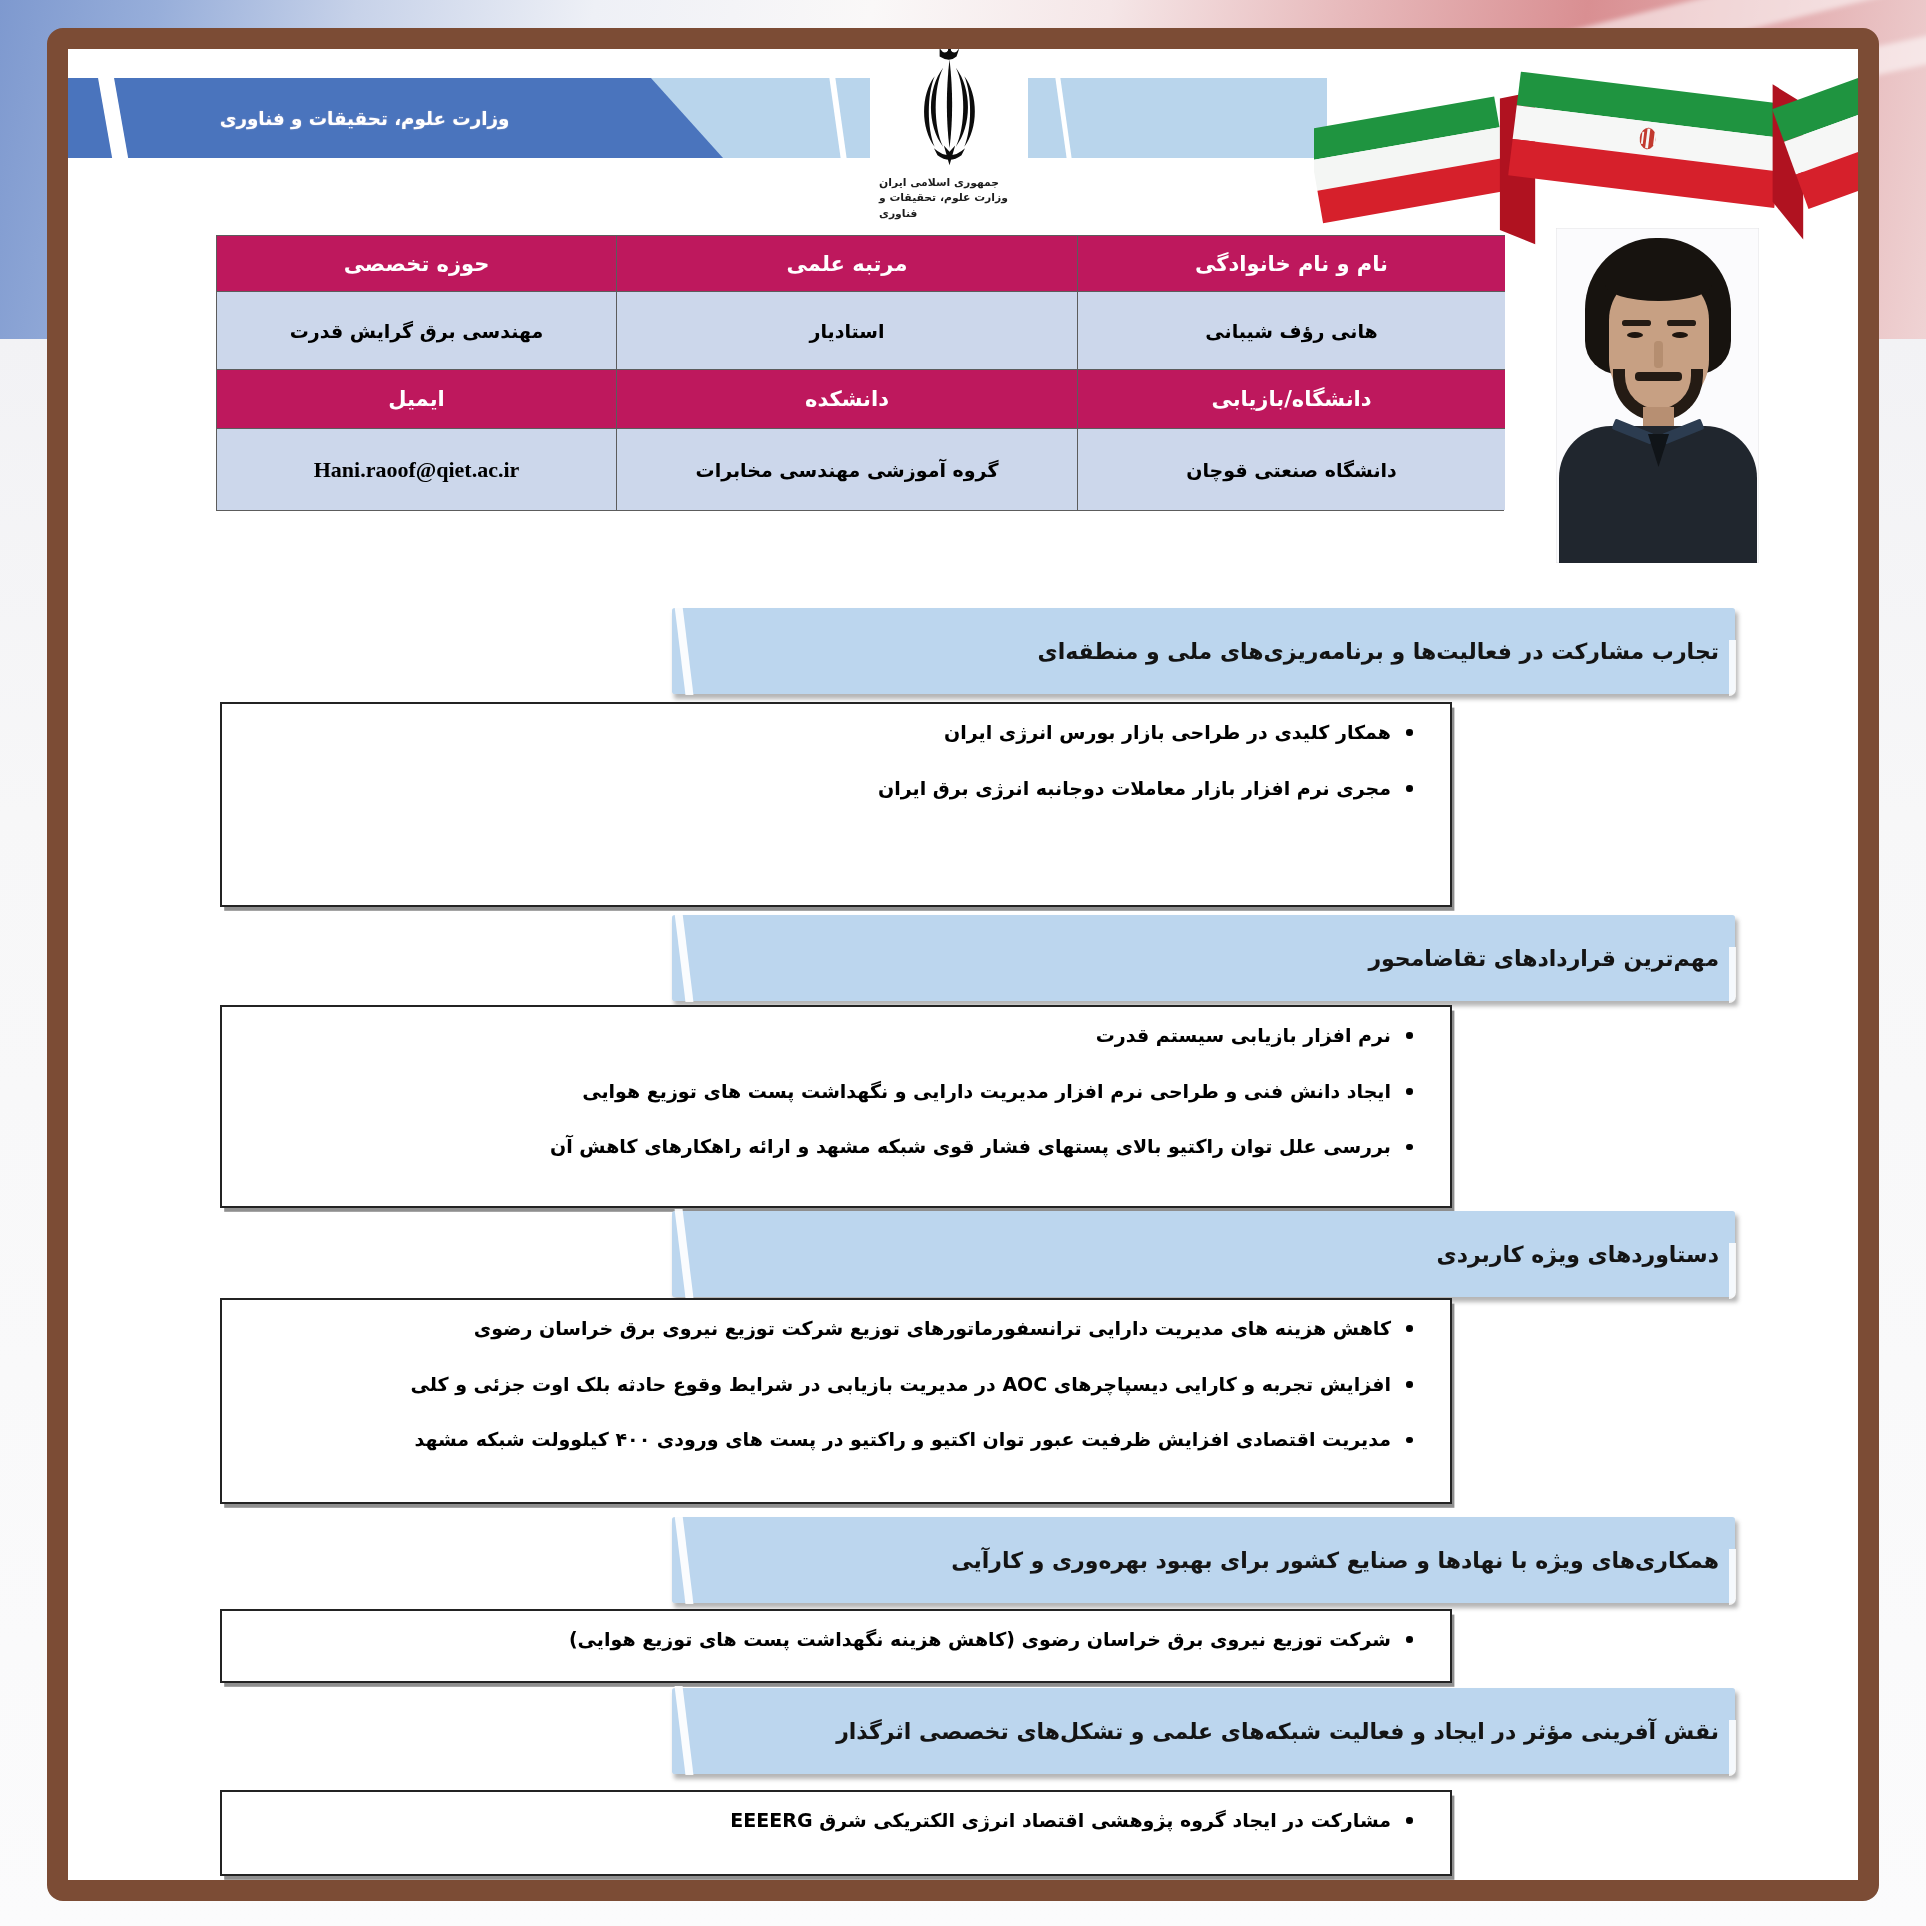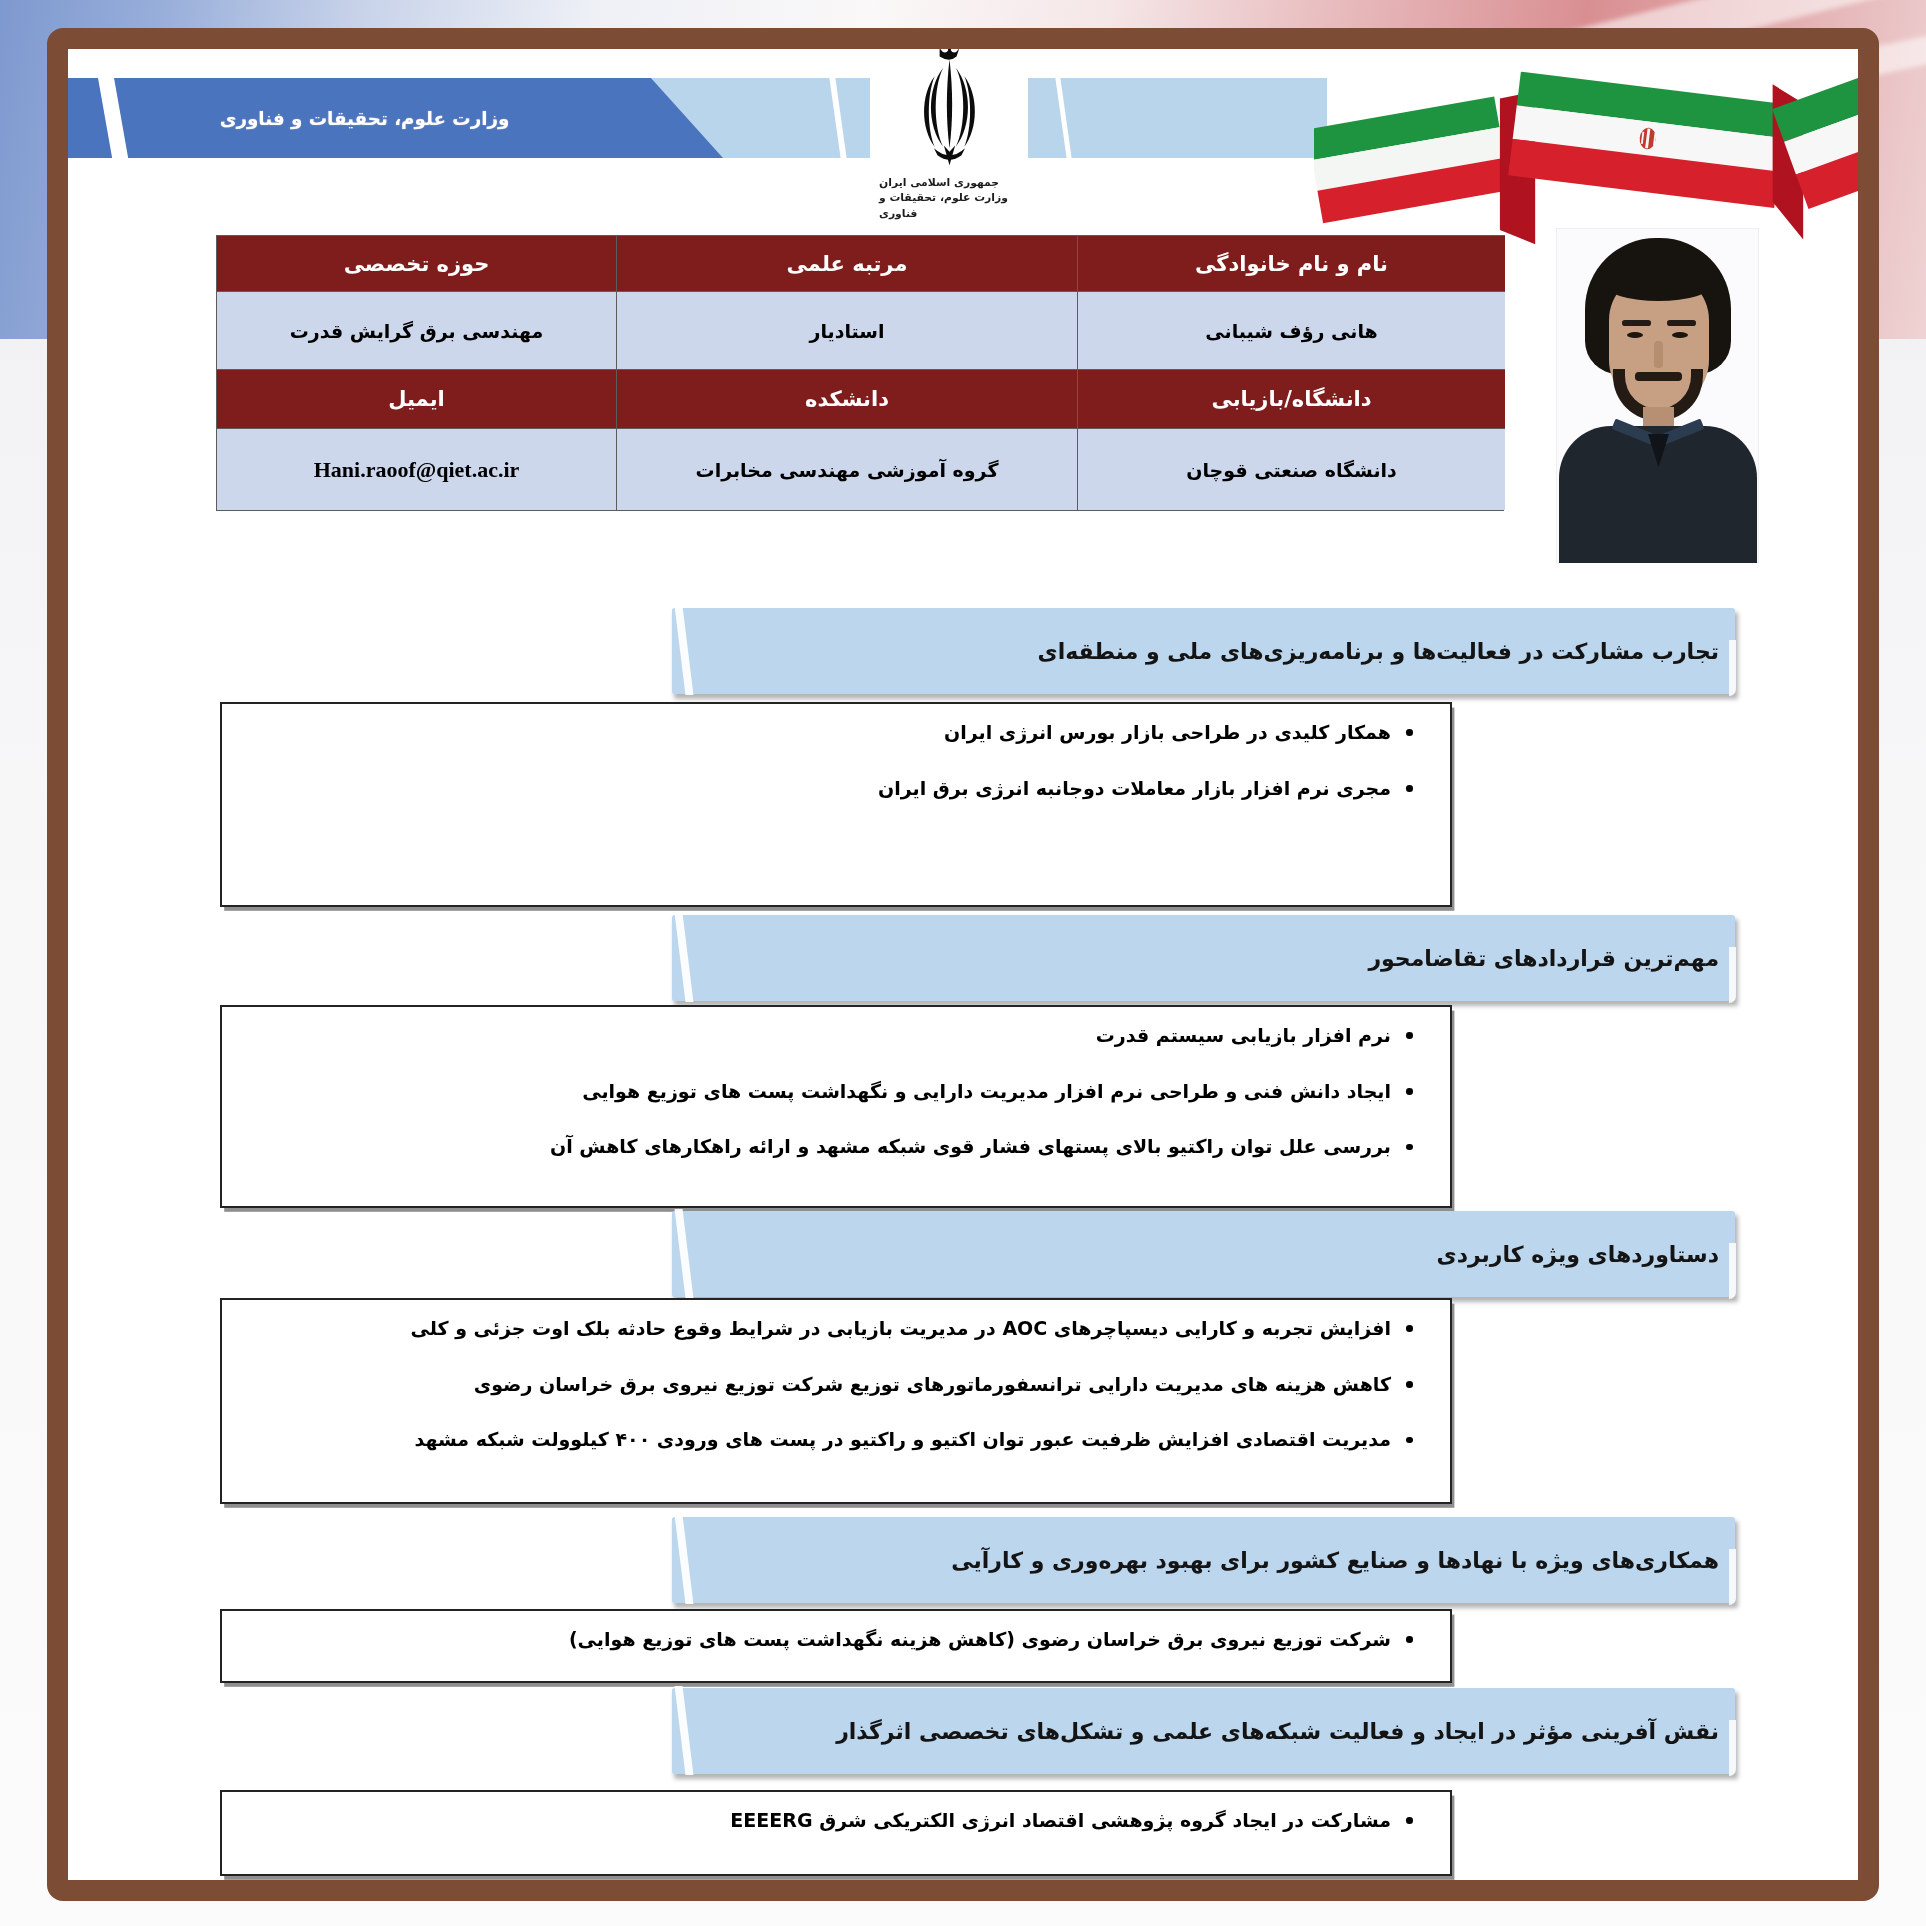--- a/index.html
+++ b/index.html
@@ -46,21 +46,21 @@
   
   .flag-wrap{position:absolute;left:1246px;top:-7px;width:574px;height:221px;}
 
   
   .info-table{position:absolute;left:148px;top:186px;width:1288px;display:grid;
     grid-template-columns:400px 461px 428px;grid-template-rows:56px 78px 59px 82px;
     border-right:1.9px solid #5c5c5c;border-bottom:1.9px solid #5c5c5c;}
   .cell{border-left:1.9px solid #5c5c5c;border-top:1.9px solid #5c5c5c;display:flex;
     align-items:center;justify-content:center;direction:rtl;font-weight:bold;
     text-align:center;padding:0 8.5px;}
-  .cell.th{background:#7f1d1d;color:#ffffff;font-size:21px;}
+  .cell.th{background:#be185d;color:#ffffff;font-size:21px;}
   .cell.td{background:#ccd7eb;color:#000000;font-size:19px;}
   .cell.email{direction:ltr;font-family:"Liberation Serif","DejaVu Serif",serif;font-size:22px;}
 
   
   .photo{position:absolute;left:1488px;top:179px;width:203px;height:335px;background:#fbfbfd;
     overflow:hidden;box-shadow:0 0 0 0.5px #e3e3e6 inset;}
   .photo div{position:absolute;}
   .ph-hair{left:29px;top:10.3px;width:146px;height:136px;background:#17130f;
     border-radius:71px 71px 33px 33px;}
   .ph-face{left:53px;top:45px;width:100px;height:136px;background:#c7a083;
@@ -218,22 +218,22 @@
       <ul>
         <li>نرم افزار بازیابی سیستم قدرت</li>
         <li>ایجاد دانش فنی و طراحی نرم افزار مدیریت دارایی و نگهداشت پست های توزیع هوایی</li>
         <li>بررسی علل توان راکتیو بالای پستهای فشار قوی شبکه مشهد و ارائه راهکارهای کاهش آن</li>
       </ul>
     </div>
 
     <div class="sec-h" style="top:1162px">دستاوردهای ویژه کاربردی</div>
     <div class="box" style="top:1249px;height:206px">
       <ul>
+        <li>کاهش هزینه های مدیریت دارایی ترانسفورماتورهای توزیع شرکت توزیع نیروی برق خراسان رضوی</li>
         <li>افزایش تجربه و کارایی دیسپاچرهای AOC در مدیریت بازیابی در شرایط وقوع حادثه بلک اوت جزئی و کلی</li>
-        <li>کاهش هزینه های مدیریت دارایی ترانسفورماتورهای توزیع شرکت توزیع نیروی برق خراسان رضوی</li>
         <li>مدیریت اقتصادی افزایش ظرفیت عبور توان اکتیو و راکتیو در پست های ورودی ۴۰۰ کیلوولت شبکه مشهد</li>
       </ul>
     </div>
 
     <div class="sec-h" style="top:1468px">همکاری‌های ویژه با نهادها و صنایع کشور برای بهبود بهره‌وری و کارآیی</div>
     <div class="box" style="top:1560px;height:74px">
       <ul>
         <li>شرکت توزیع نیروی برق خراسان رضوی (کاهش هزینه نگهداشت پست های توزیع هوایی)</li>
       </ul>
     </div>

